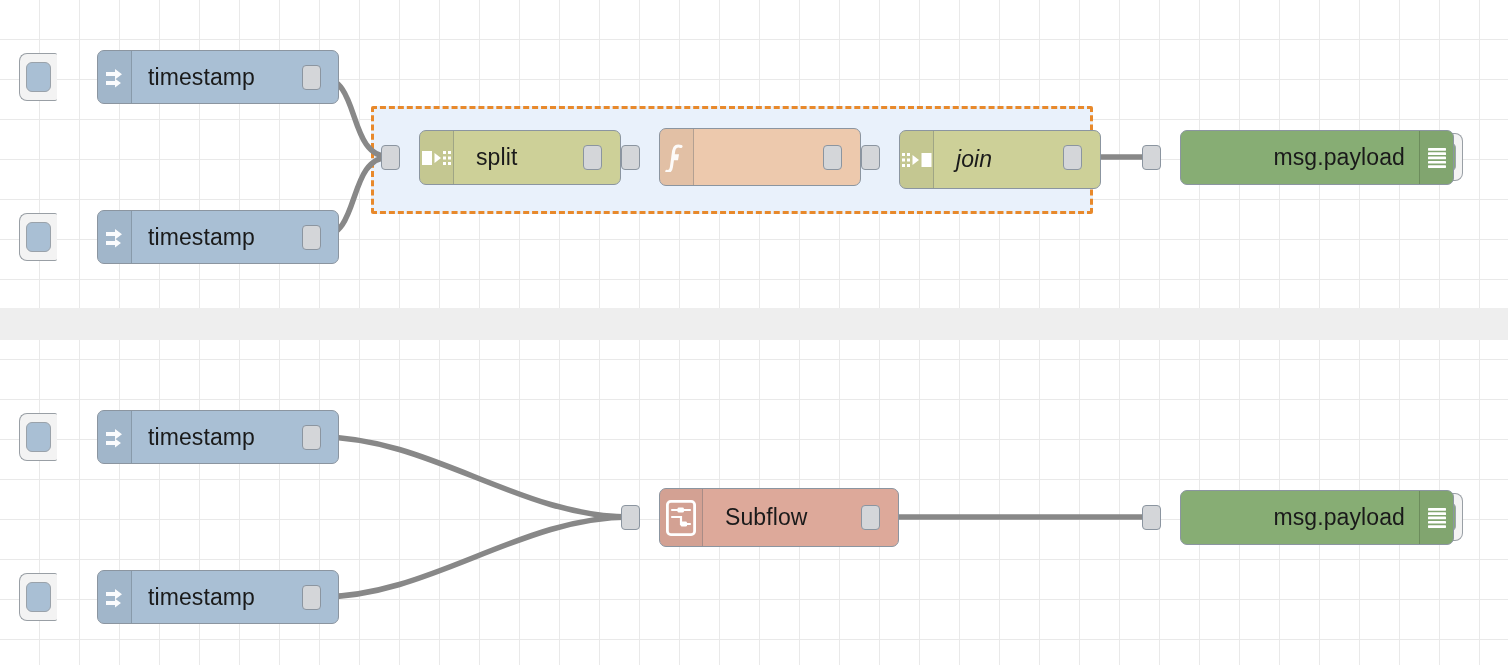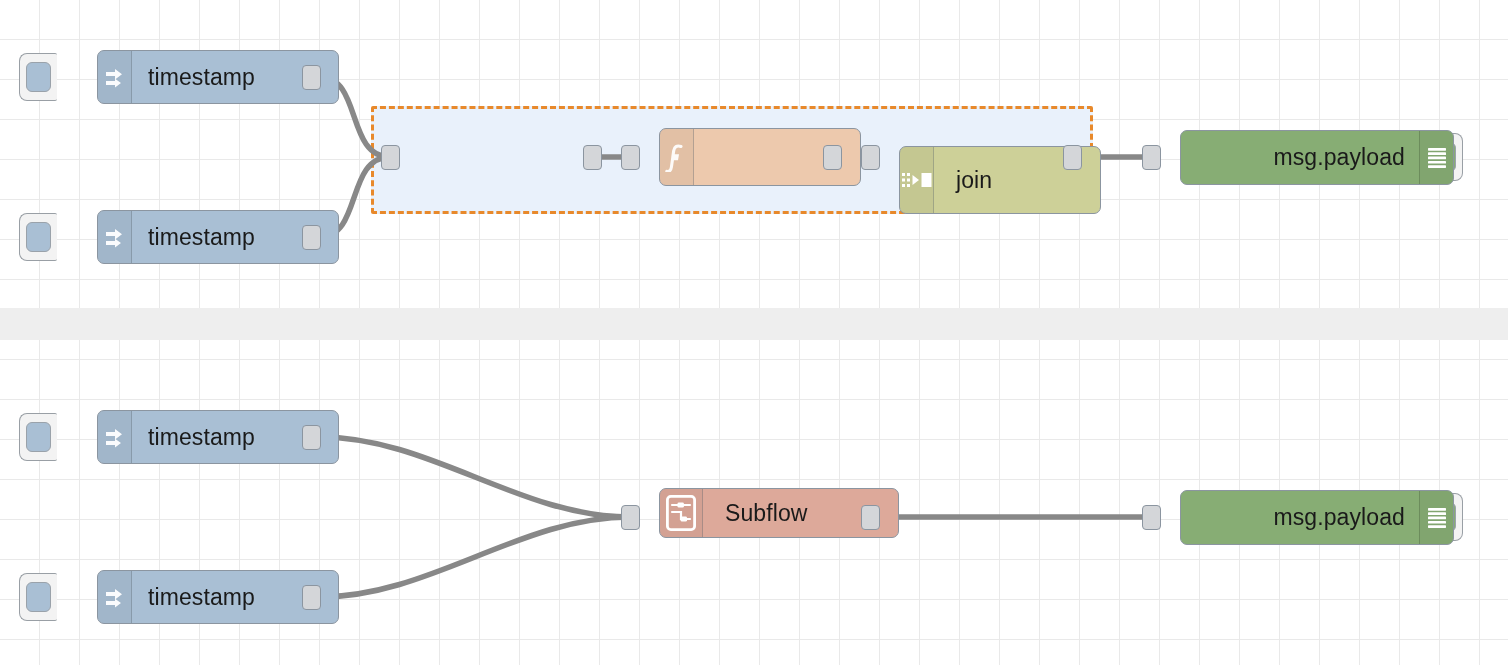--- a/index.html
+++ b/index.html
@@ -188,35 +188,52 @@
       <svg class="ic" width="24" height="24" viewBox="0 0 24 24">
         <path d="M3 7 h9 V4 l7 5.2 -7 5.2 V11 H3 Z" fill="#ffffff" opacity="0.95"></path>
         <path d="M3 16 h9 v-2.2 l6 4.3 -6 4.3 V20 H3 Z" fill="#ffffff" opacity="0.95"></path>
       </svg>
     </div>
     <div class="node-label label-left">timestamp</div>
   </div>
   <div class="port" style="left:302px; top:225px;"></div>
 
   <div class="port" style="left:381px; top:145px;"></div>
+  <div class="node n-split" style="left:391px; top:130px; width:202px; height:55px;">
+    <div class="node-icon-cell">
+      <svg class="ic" width="30" height="20" viewBox="0 0 30 20">
+        <rect x="0" y="3" width="10" height="14" fill="#ffffff"></rect>
+        <path d="M12.5 5 L19 10 L12.5 15 Z" fill="#ffffff"></path>
+        <g fill="#ffffff">
+          <rect x="21" y="3" width="3" height="3"></rect>
+          <rect x="26" y="3" width="3" height="3"></rect>
+          <rect x="21" y="8.5" width="3" height="3"></rect>
+          <rect x="26" y="8.5" width="3" height="3"></rect>
+          <rect x="21" y="14" width="3" height="3"></rect>
+          <rect x="26" y="14" width="3" height="3"></rect>
+        </g>
+      </svg>
+    </div>
+    <div class="node-label label-left" style="padding-left:22px;">split</div>
+  </div>
   <div class="port" style="left:583px; top:145px;"></div>
 
   <div class="port" style="left:621px; top:145px;"></div>
   <div class="node n-function" style="left:631px; top:128px; width:202px; height:58px;">
     <div class="node-icon-cell">
       <svg class="ic" width="24" height="30" viewBox="0 0 24 30">
         <path d="M16 4.5 c-4.2 -1.6 -6.8 0.4 -7.3 4.2 l-0.7 5 h4.2 l-0.5 3 h-4.1 l-1.2 8.4 c-0.5 3.6 -2.4 4.6 -4.6 4.3" fill="none" stroke="#ffffff" stroke-width="3.1" stroke-linecap="round" opacity="0.92"></path>
       </svg>
     </div>
     <div class="node-label label-center"></div>
   </div>
   <div class="port" style="left:823px; top:145px;"></div>
 
   <div class="port" style="left:861px; top:145px;"></div>
-  <div class="node n-join" style="left:871px; top:146px; width:202px; height:68px;">
+  <div class="node n-join" style="left:871px; top:130px; width:202px; height:59px;font-style:italic;">
     <div class="node-icon-cell">
       <svg class="ic" width="30" height="20" viewBox="0 0 30 20">
         <g fill="#ffffff">
           <rect x="0" y="3" width="3" height="3"></rect>
           <rect x="5" y="3" width="3" height="3"></rect>
           <rect x="0" y="8.5" width="3" height="3"></rect>
           <rect x="5" y="8.5" width="3" height="3"></rect>
           <rect x="0" y="14" width="3" height="3"></rect>
           <rect x="5" y="14" width="3" height="3"></rect>
         </g>
@@ -269,21 +286,21 @@
       <svg class="ic" width="24" height="24" viewBox="0 0 24 24">
         <path d="M3 7 h9 V4 l7 5.2 -7 5.2 V11 H3 Z" fill="#ffffff" opacity="0.95"></path>
         <path d="M3 16 h9 v-2.2 l6 4.3 -6 4.3 V20 H3 Z" fill="#ffffff" opacity="0.95"></path>
       </svg>
     </div>
     <div class="node-label label-left">timestamp</div>
   </div>
   <div class="port" style="left:302px; top:585px;"></div>
 
   <div class="port" style="left:621px; top:505px;"></div>
-  <div class="node n-subflow" style="left:631px; top:488px; width:240px; height:50px;">
+  <div class="node n-subflow" style="left:631px; top:488px; width:240px; height:59px;">
     <div class="node-icon-cell" style="width:42px;">
       <svg class="ic" width="30" height="36" viewBox="0 0 30 36">
         <rect x="1.4" y="1.4" width="27.2" height="33.2" rx="3.4" fill="none" stroke="#ffffff" stroke-width="2.8"></rect>
         <g fill="none" stroke="#ffffff" stroke-width="2.2" stroke-linecap="round">
           <path d="M6 10 h6"></path>
           <path d="M6 17 h4"></path>
           <path d="M18 10 h6"></path>
           <path d="M18 24 h6"></path>
           <path d="M10 17 h5 v7 h3"></path>
           <path d="M12 10 h0.5"></path>

